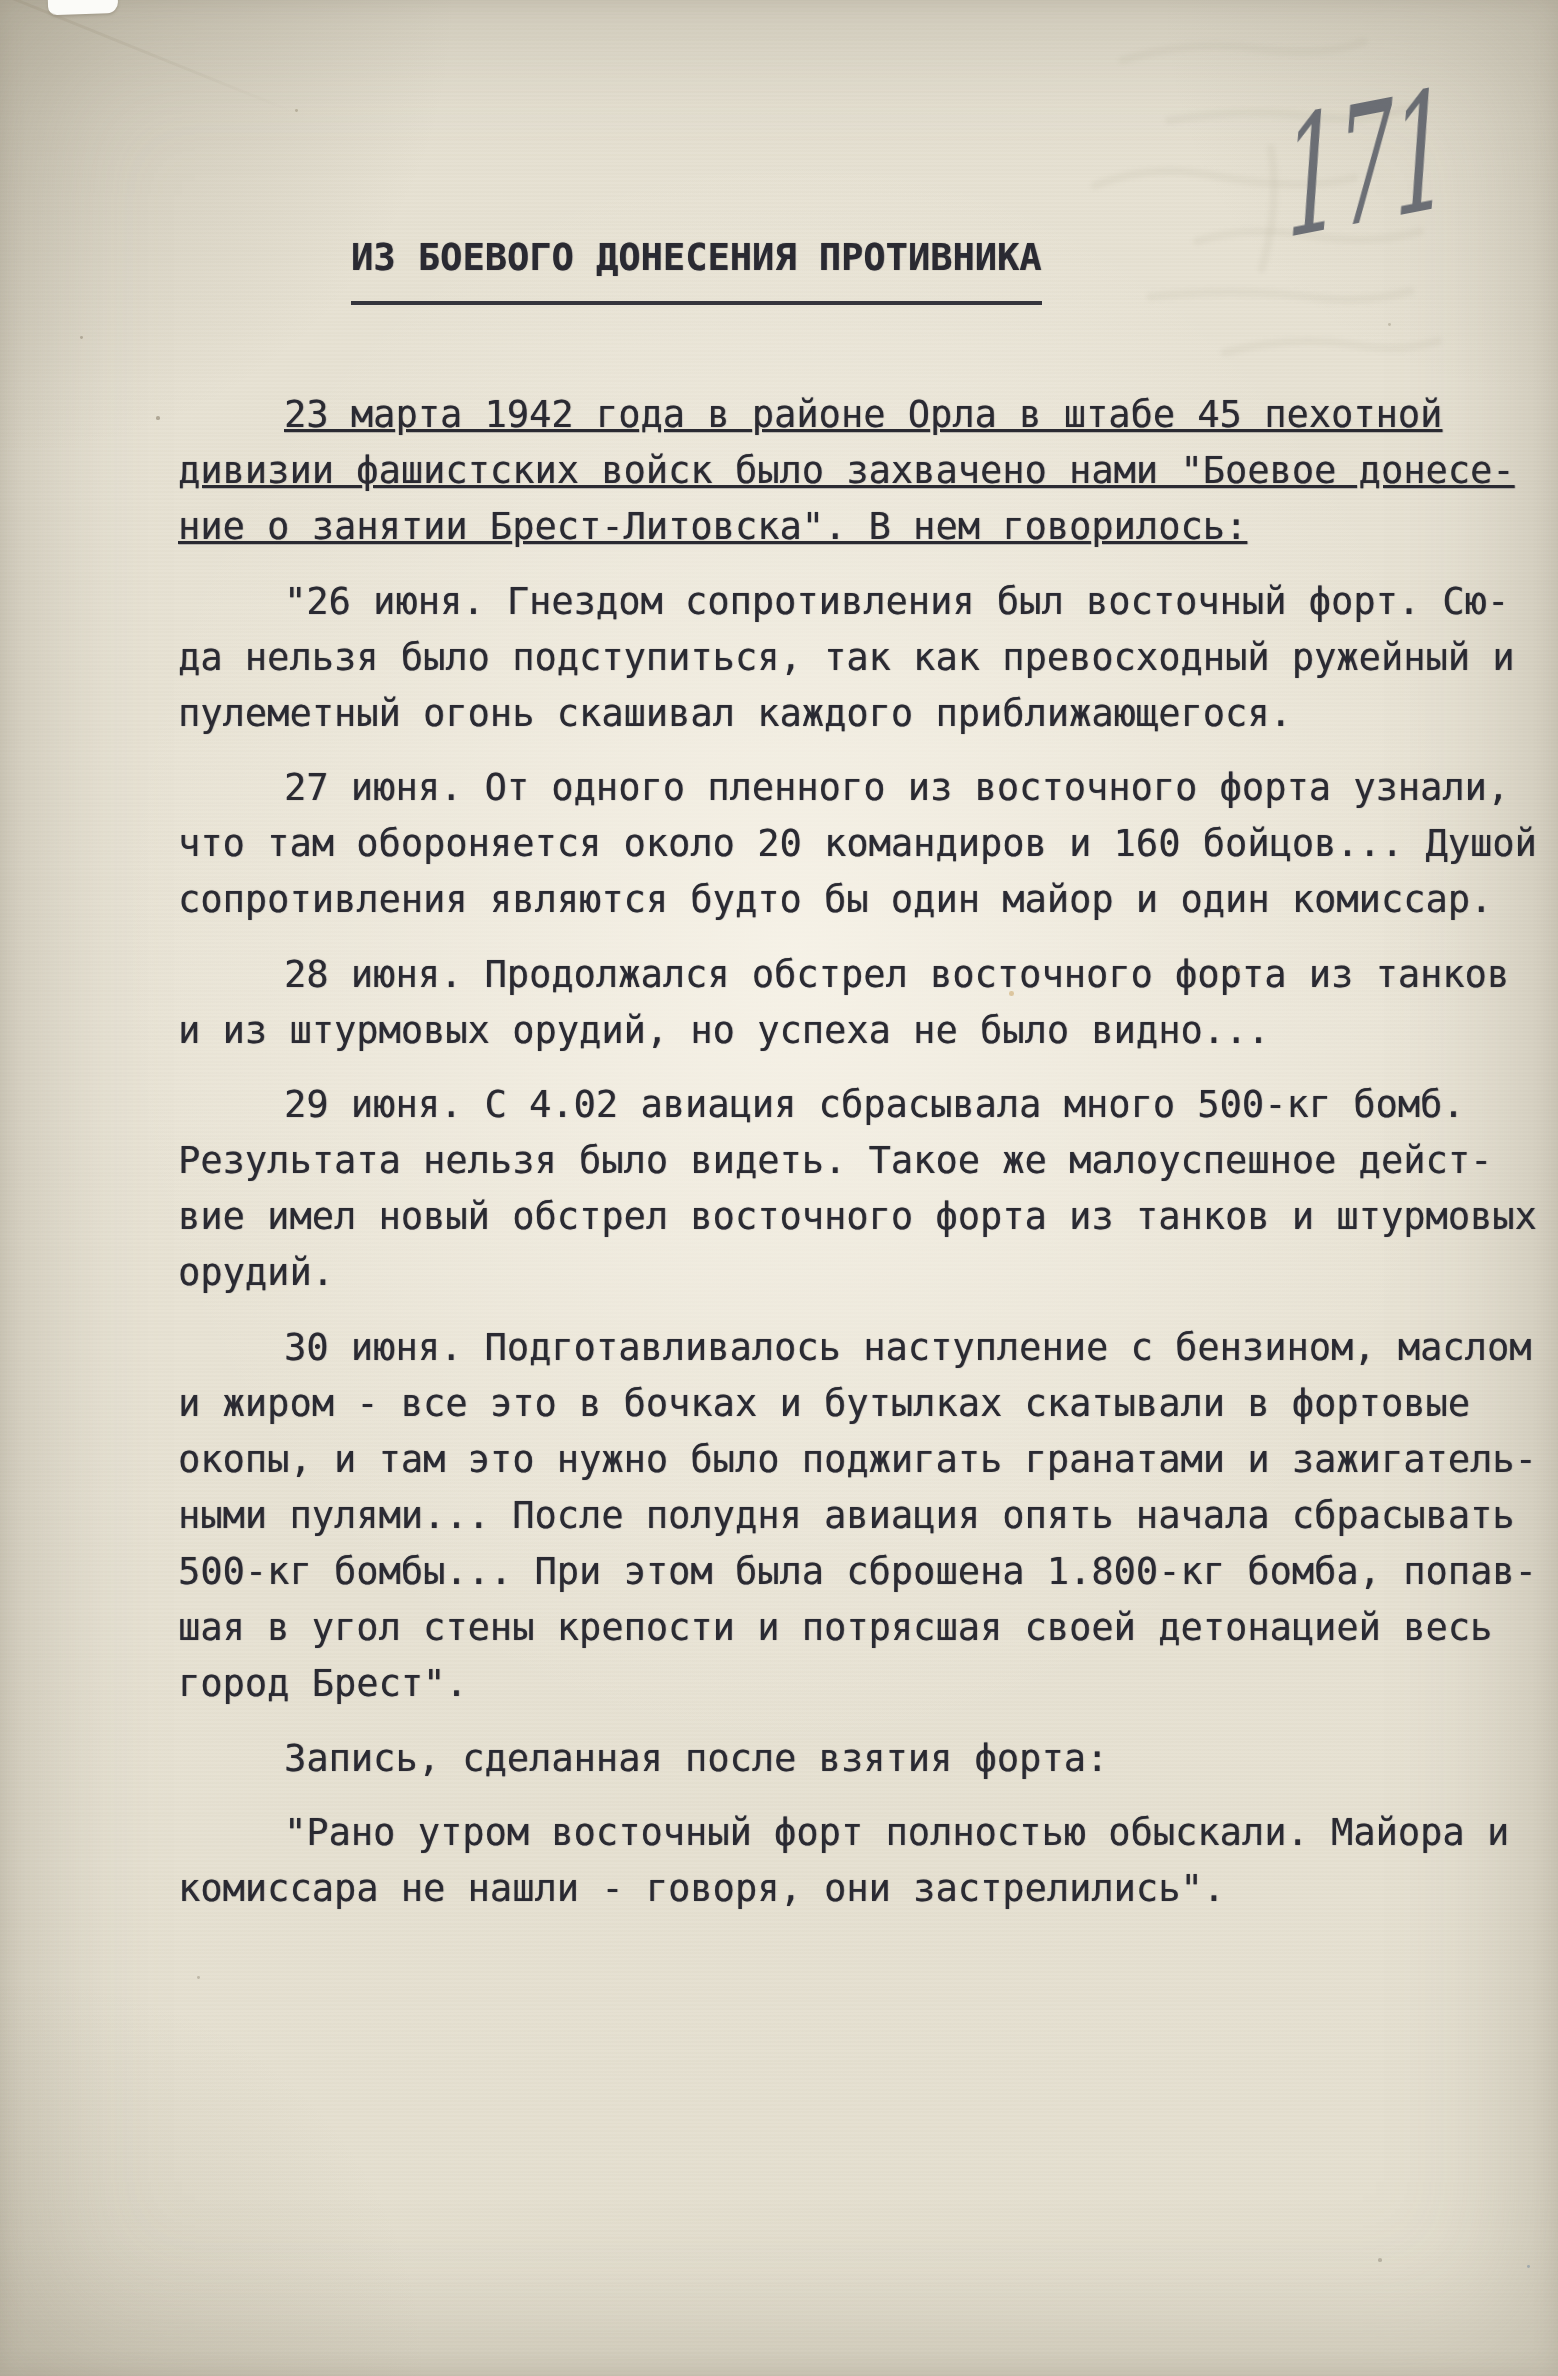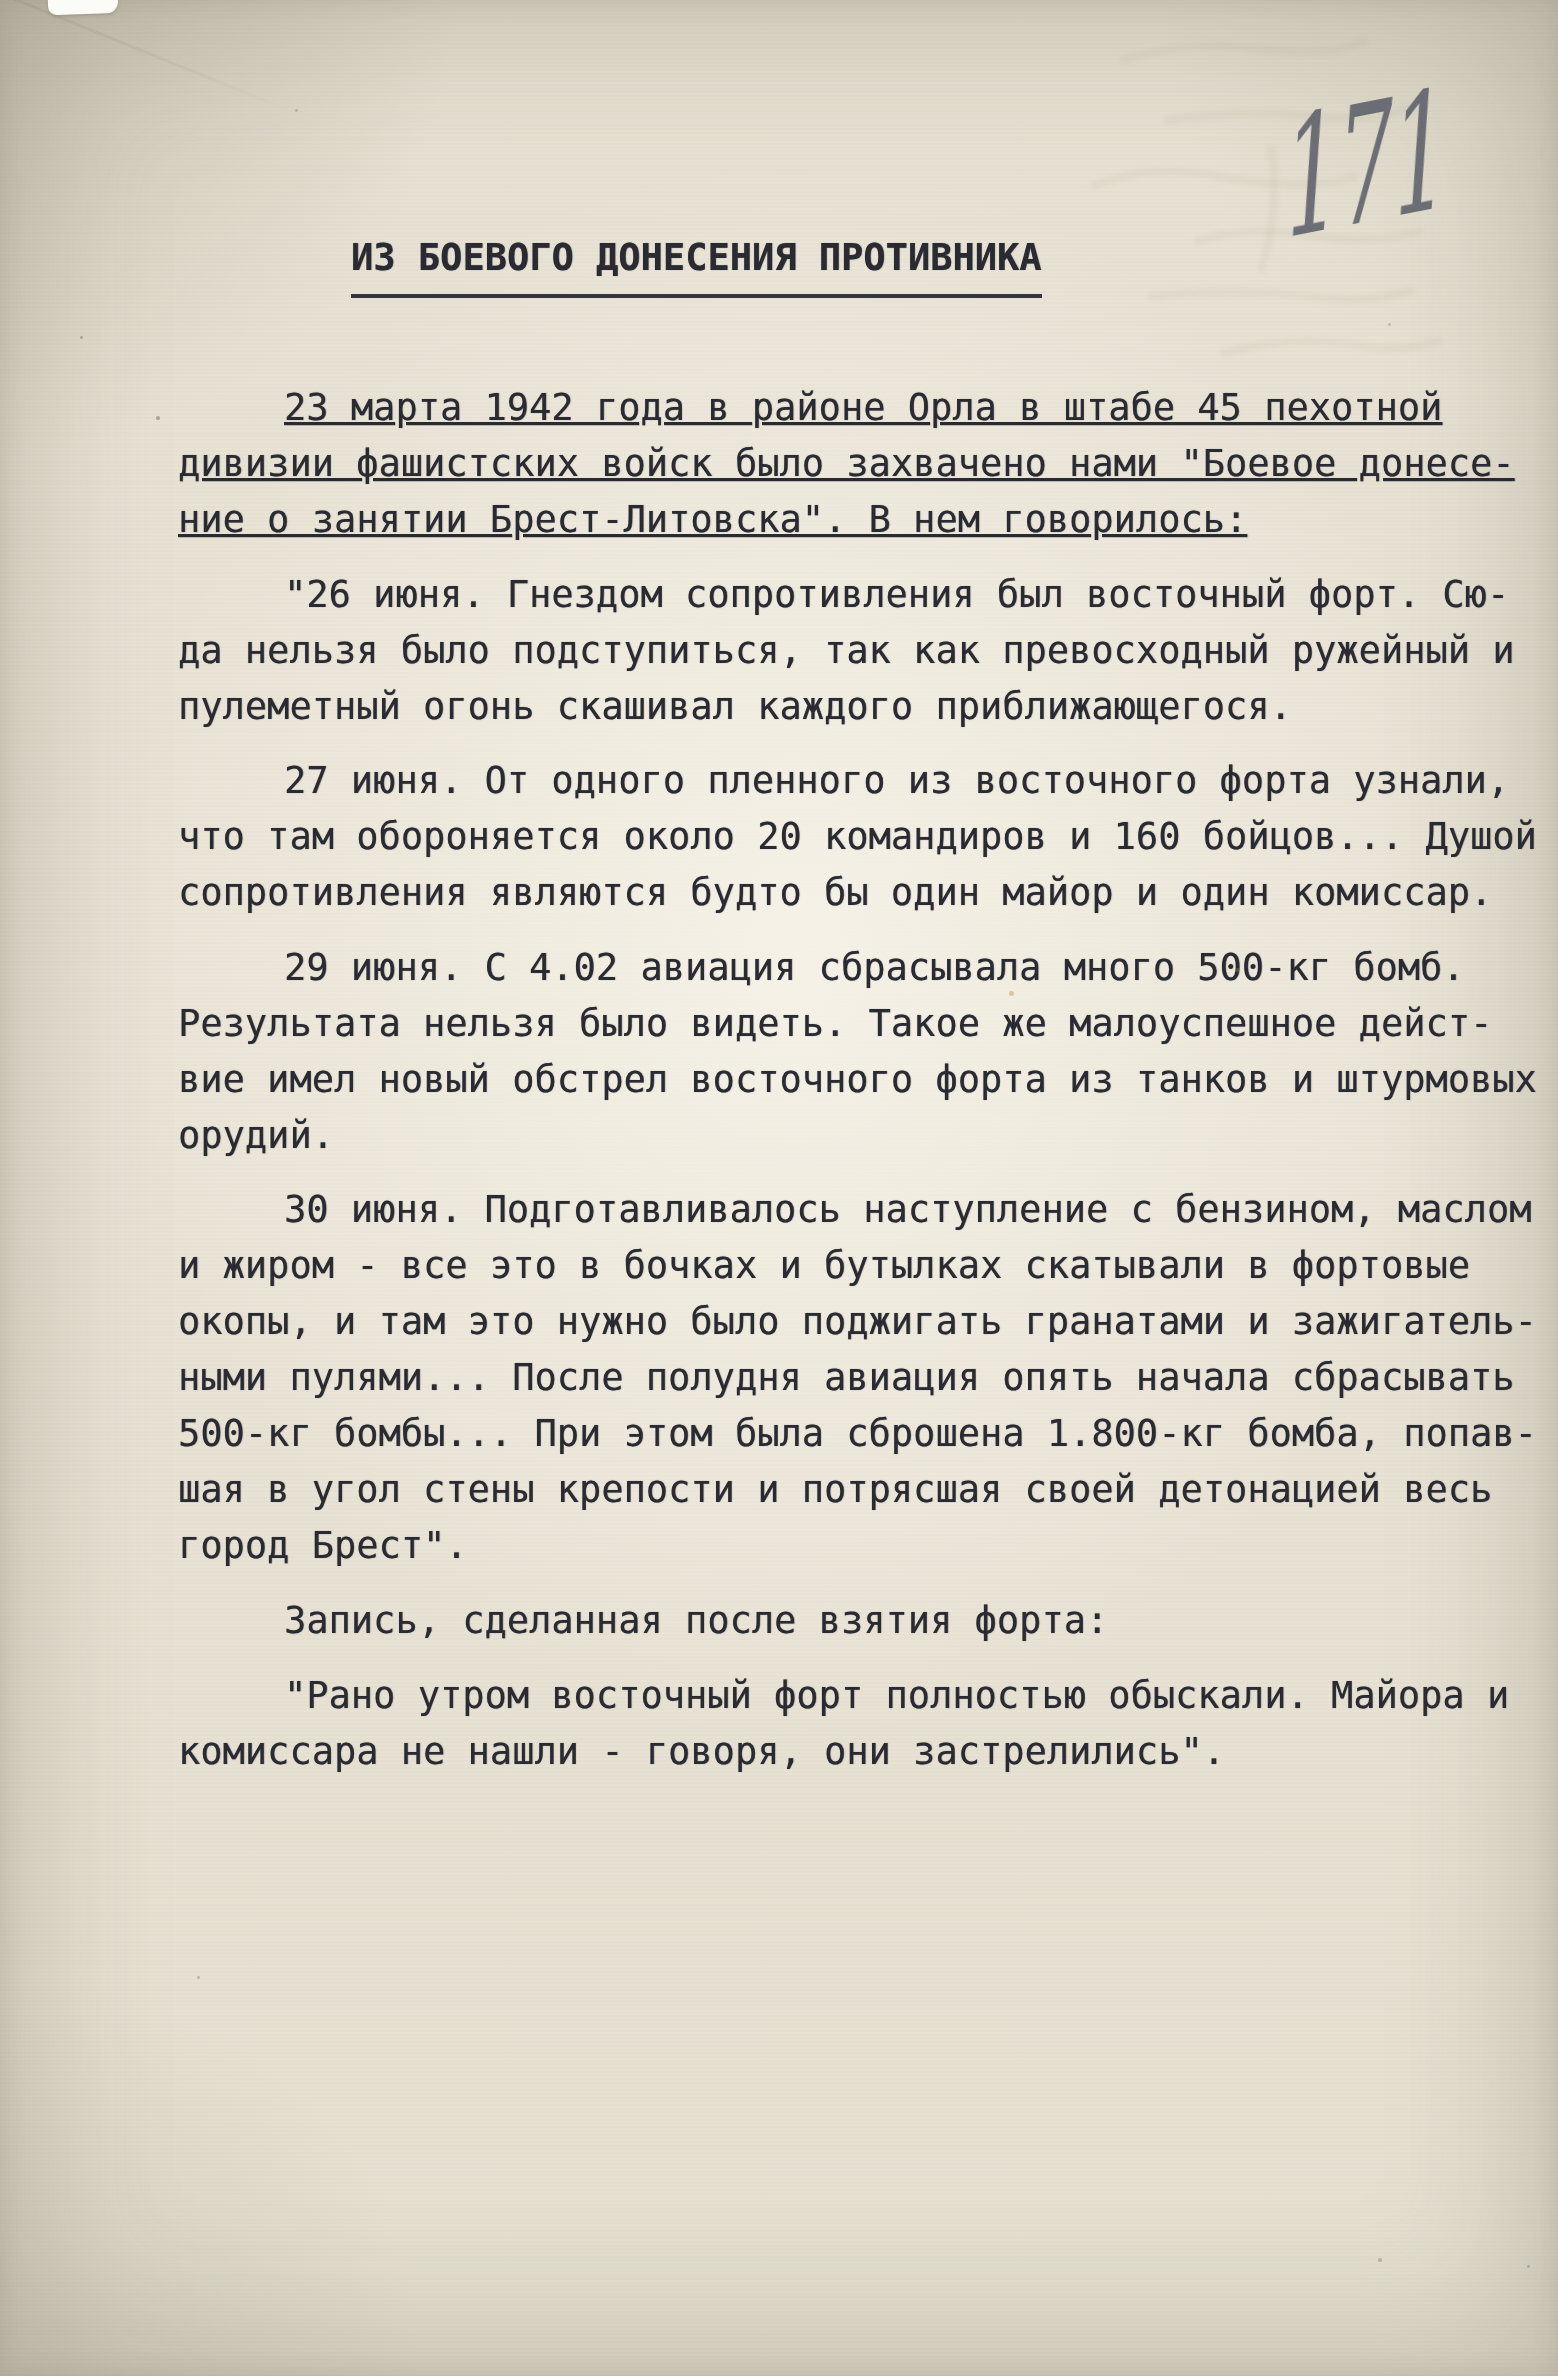--- a/index.html
+++ b/index.html
@@ -78,21 +78,21 @@
     top: 234px;
     width: 1369px;
   }
   .title {
     display: inline-block;
     margin: 0 0 82px 173px;
     font-size: 37px;
     font-weight: bold;
     line-height: 48px;
     letter-spacing: 0;
-    padding-bottom: 12px;
+    padding-bottom: 19px;
     border-bottom: 4.6px solid rgba(38,38,48,0.92);
     text-shadow: 0.4px 0.4px 0.9px rgba(40,40,52,0.65);
     white-space: nowrap;
   }
   .para {
     margin: 18.6px 0 0 0;
     font-size: 37px;
     line-height: 56px;
     text-indent: 106px;
     white-space: pre-line;
@@ -129,20 +129,22 @@
     <h1 class="title">ИЗ БОЕВОГО ДОНЕСЕНИЯ ПРОТИВНИКА</h1>
     <p class="para first">23 марта 1942 года в районе Орла в штабе 45 пехотной
 дивизии фашистских войск было захвачено нами "Боевое донесе-
 ние о занятии Брест-Литовска". В нем говорилось:</p>
     <p class="para">"26 июня. Гнездом сопротивления был восточный форт. Сю-
 да нельзя было подступиться, так как превосходный ружейный и
 пулеметный огонь скашивал каждого приближающегося.</p>
     <p class="para">27 июня. От одного пленного из восточного форта узнали,
 что там обороняется около 20 командиров и 160 бойцов... Душой
 сопротивления являются будто бы один майор и один комиссар.</p>
+    <p class="para">28 июня. Продолжался обстрел восточного форта из танков
+и из штурмовых орудий, но успеха не было видно...</p>
     <p class="para">29 июня. С 4.02 авиация сбрасывала много 500-кг бомб.
 Результата нельзя было видеть. Такое же малоуспешное дейст-
 вие имел новый обстрел восточного форта из танков и штурмовых
 орудий.</p>
     <p class="para">30 июня. Подготавливалось наступление с бензином, маслом
 и жиром - все это в бочках и бутылках скатывали в фортовые
 окопы, и там это нужно было поджигать гранатами и зажигатель-
 ными пулями... После полудня авиация опять начала сбрасывать
 500-кг бомбы... При этом была сброшена 1.800-кг бомба, попав-
 шая в угол стены крепости и потрясшая своей детонацией весь

